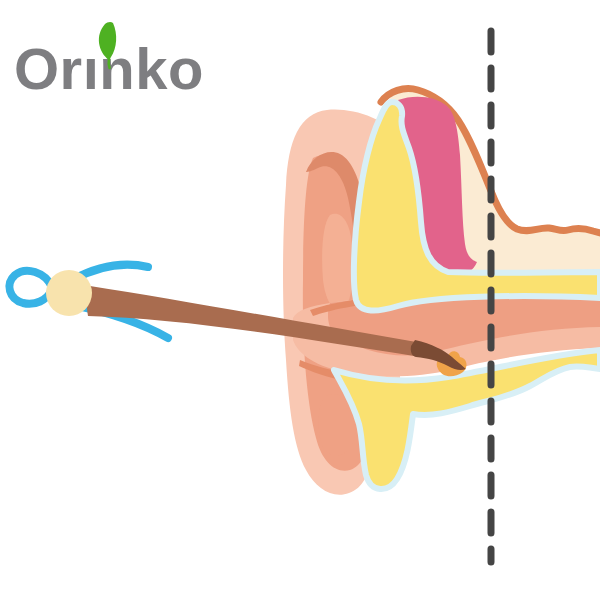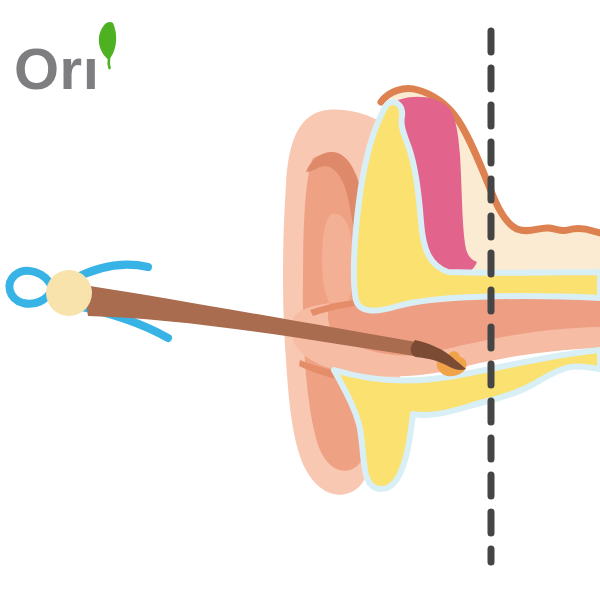--- a/index.html
+++ b/index.html
@@ -116,20 +116,21 @@
          C 412,356 410,352 411,346 Z"></path>
 
     <circle class="f-bead" cx="69" cy="293" r="23"></circle>
 
     <line class="s-dash" x1="491" y1="31" x2="491" y2="562" stroke-dasharray="21 16"></line>
   </svg>
 
   <div class="logo">
     <span class="logo-text">Or</span>
       <span class="logo-text">ı</span>
+      <span class="logo-text">nko</span>
     <svg class="leaf" viewBox="0 0 34 50">
       <path class="leaf-blade" d="M 17,40 C 6,32 3,15 13,4 C 15,2 19,1 21,3
         C 26,14 25,28 19,37 C 18.3,38.3 17.6,39.3 17,40 Z"></path>
       <path class="leaf-stem" d="M 17,39 C 16.4,42.5 16.4,45 17.6,48"></path>
     </svg>
   </div>
 
 </div>
 
 </body></html>

